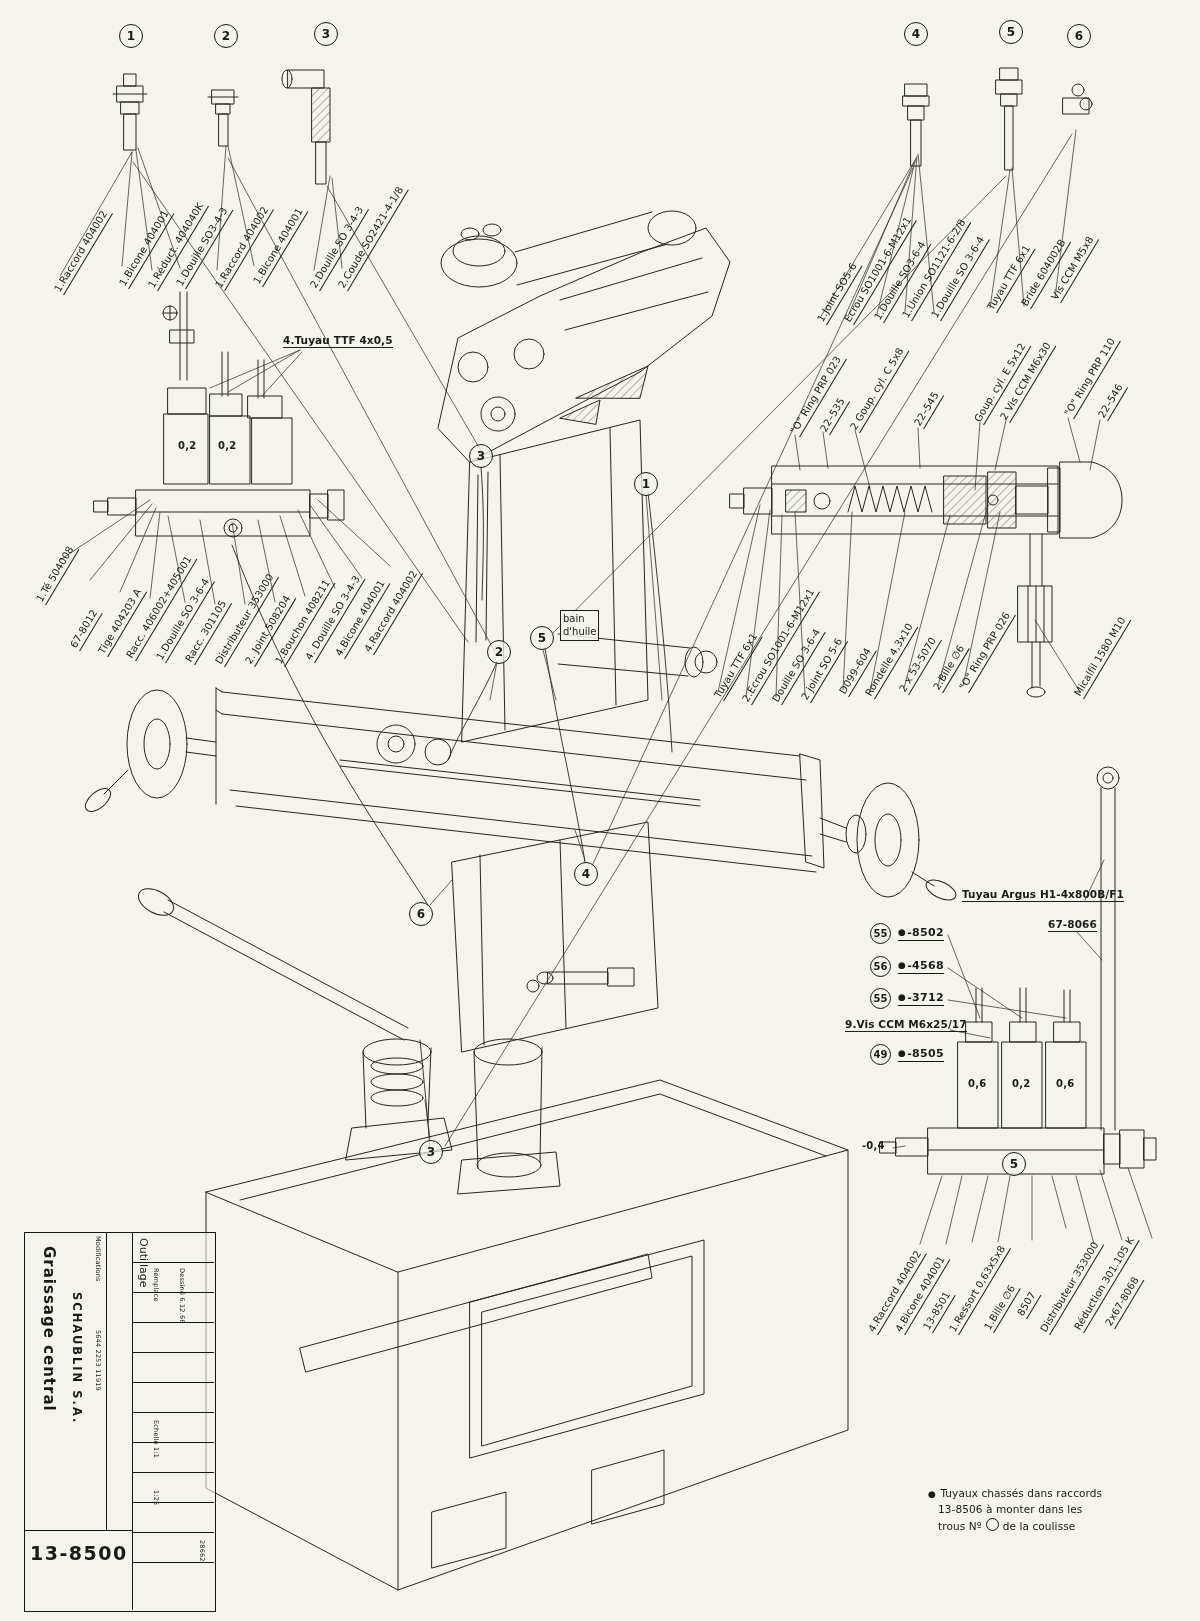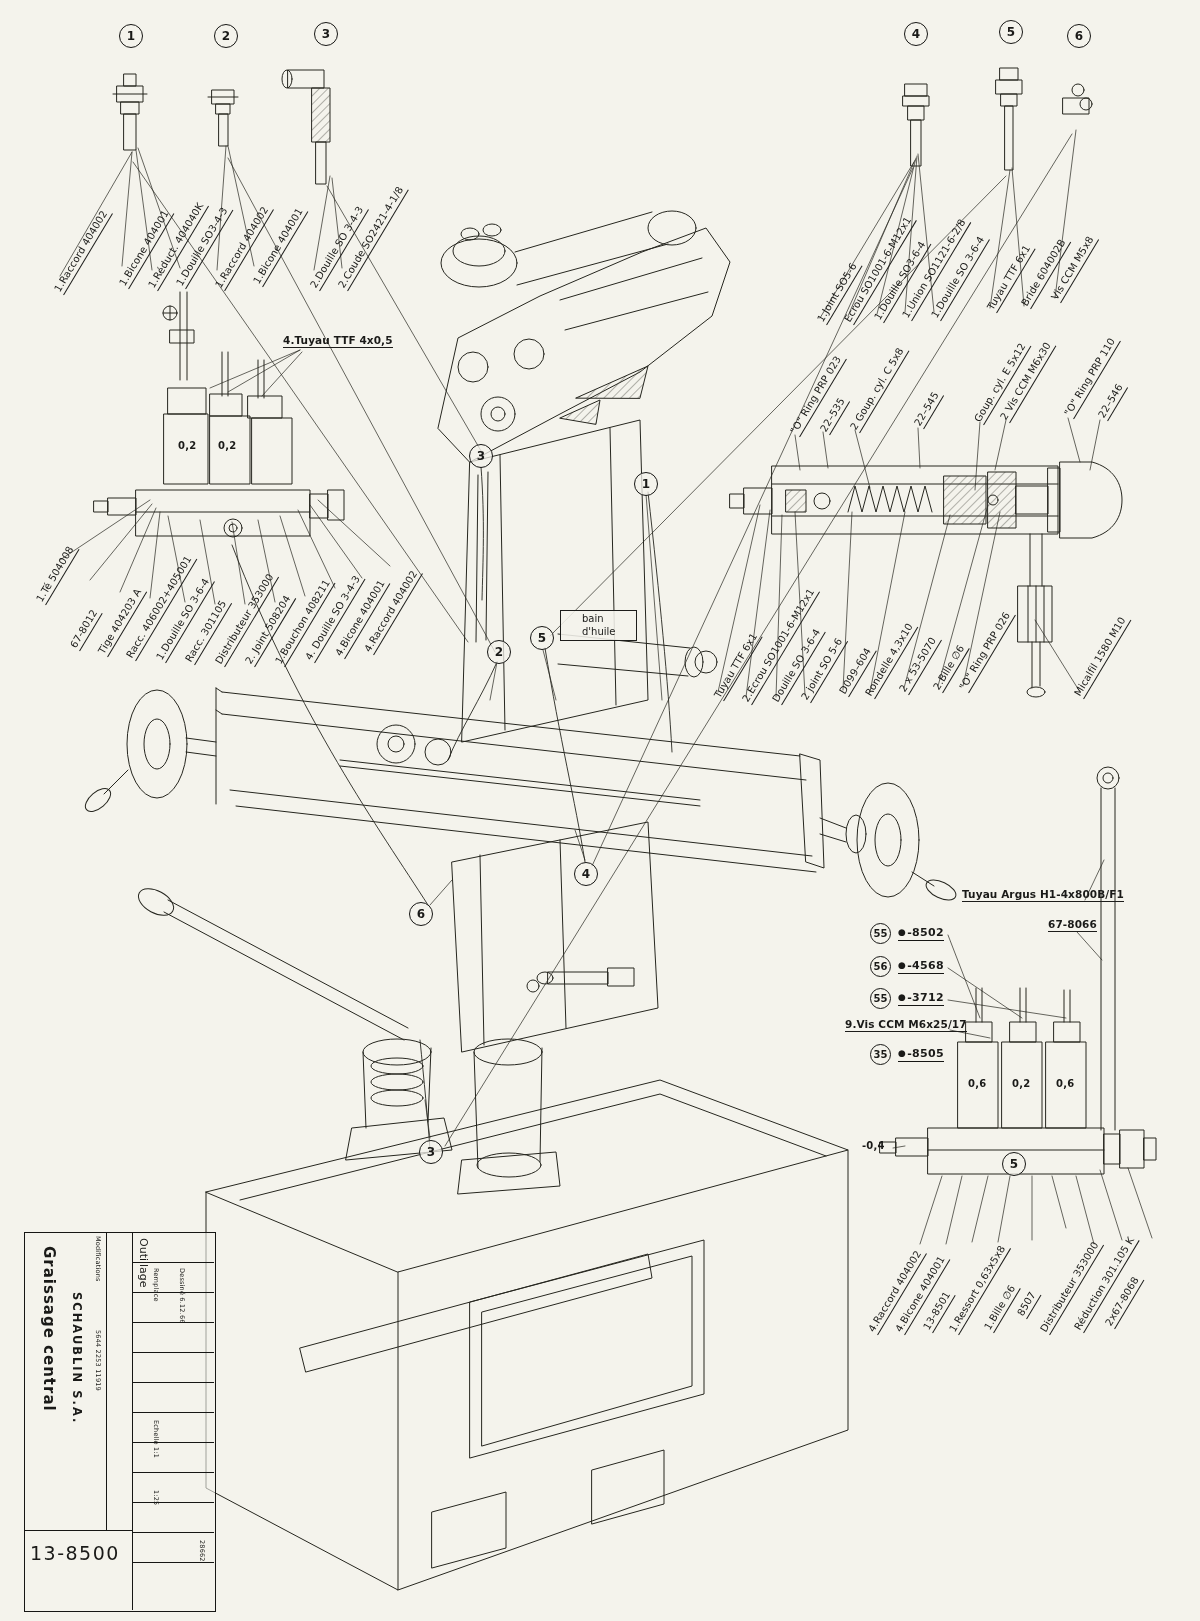--- a/index.html
+++ b/index.html
@@ -21,27 +21,27 @@
   .prow{position:absolute;display:flex;align-items:center;gap:7px;}
   .cs{width:19px;height:19px;border:1.3px solid #161614;border-radius:50%;display:flex;
       align-items:center;justify-content:center;font-size:10px;font-weight:700;flex:0 0 auto;}
   .pcode{font-size:11px;font-weight:700;border-bottom:1.2px solid #161614;padding-bottom:1px;
       letter-spacing:.3px;display:inline-flex;align-items:center;}
   .bullet{font-size:9px;margin-right:1px;line-height:1;}
   .note{position:absolute;font-size:10.5px;line-height:1.5;letter-spacing:.1px;}
   .ncirc{display:inline-block;width:11px;height:11px;border:1.2px solid #161614;border-radius:50%;
       vertical-align:-1px;margin:0 4px;}
   .bain{position:absolute;border:1px solid #1d1d1b;font-size:10px;line-height:1.25;
-      padding:2px 21px;background:rgba(244,243,236,.88);}
+      padding:2px 2px;background:rgba(244,243,236,.88);}
   
   .tb{position:absolute;border:1.6px solid #161614;background:rgba(244,243,236,.6);}
   .tbline{position:absolute;background:#161614;}
   .vt{position:absolute;writing-mode:vertical-rl;white-space:nowrap;}
   .tiny{font-size:6.5px;letter-spacing:.2px;}
-  .num{position:absolute;font-weight:400;font-size:19px;letter-spacing:1.5px;}
+  .num{position:absolute;font-weight:700;font-size:19px;letter-spacing:1.5px;}
 </style>
 </head>
 <body>
 
 <div class="sheet">
 
   <svg class="draw" width="1200" height="1621" viewBox="0 0 1200 1621" stroke="#26261f" fill="none" stroke-width="1" stroke-linecap="round" stroke-linejoin="round">
     <defs>
       <pattern id="hatch" width="6" height="6" patternTransform="rotate(45)" patternUnits="userSpaceOnUse">
         <line x1="0" y1="0" x2="0" y2="6" stroke="#4a4a44" stroke-width="0.8"></line>
@@ -351,21 +351,21 @@
   </div>
   <div class="prow" style="left:870px;top:988px">
     <span class="cs">55</span>
     <span class="pcode">
         <span class="bullet">●</span>
         <span>-3712</span>
       </span>
   </div>
   <div class="hl" style="left:845px;top:1018px">9.Vis CCM M6x25/17</div>
   <div class="prow" style="left:870px;top:1044px">
-    <span class="cs">35</span>
+    <span class="cs">49</span>
     <span class="pcode">
         <span class="bullet">●</span>
         <span>-8505</span>
       </span>
   </div>
 
   <div class="val" style="left:862px;top:1140px">-0,4</div>
   <div class="val" style="left:968px;top:1078px">0,6</div>
   <div class="val" style="left:1012px;top:1078px">0,2</div>
   <div class="val" style="left:1056px;top:1078px">0,6</div>
@@ -373,20 +373,25 @@
   <div class="rl" style="left:866px;top:1328px">4.Raccord 404002</div>
   <div class="rl" style="left:893px;top:1328px">4.Bicone 404001</div>
   <div class="rl" style="left:921px;top:1326px">13-8501</div>
   <div class="rl" style="left:947px;top:1328px">1.Ressort 0,63x5x8</div>
   <div class="rl" style="left:982px;top:1326px">1.Bille ∅6</div>
   <div class="rl" style="left:1015px;top:1312px">8507</div>
   <div class="rl" style="left:1038px;top:1328px">Distributeur 353000</div>
   <div class="rl" style="left:1072px;top:1326px">Réduction 301.105 K</div>
   <div class="rl" style="left:1103px;top:1322px">2x67-8068</div>
 
+  <div class="note" style="left:928px;top:1486px;width:230px">
+    <div><span class="bullet">●</span> <span>Tuyaux chassés dans raccords</span></div>
+    <div style="padding-left:10px">13-8506 à monter dans les</div>
+    <div style="padding-left:10px"><span>trous Nº</span><span class="ncirc"></span><span>de la coulisse</span></div>
+  </div>
 
   <div class="tb" style="left:24px;top:1232px;width:190px;height:378px"></div>
   <div class="tbline" style="left:132px;top:1232px;width:1.2px;height:378px"></div>
   <div class="tbline" style="left:106px;top:1232px;width:1.2px;height:298px"></div>
   <div class="tbline" style="left:24px;top:1530px;width:108px;height:1.2px"></div>
   <div class="tbline" style="left:132px;top:1262px;width:82px;height:0.8px"></div>
   <div class="tbline" style="left:132px;top:1292px;width:82px;height:0.8px"></div>
   <div class="tbline" style="left:132px;top:1322px;width:82px;height:0.8px"></div>
   <div class="tbline" style="left:132px;top:1352px;width:82px;height:0.8px"></div>
   <div class="tbline" style="left:132px;top:1382px;width:82px;height:0.8px"></div>

